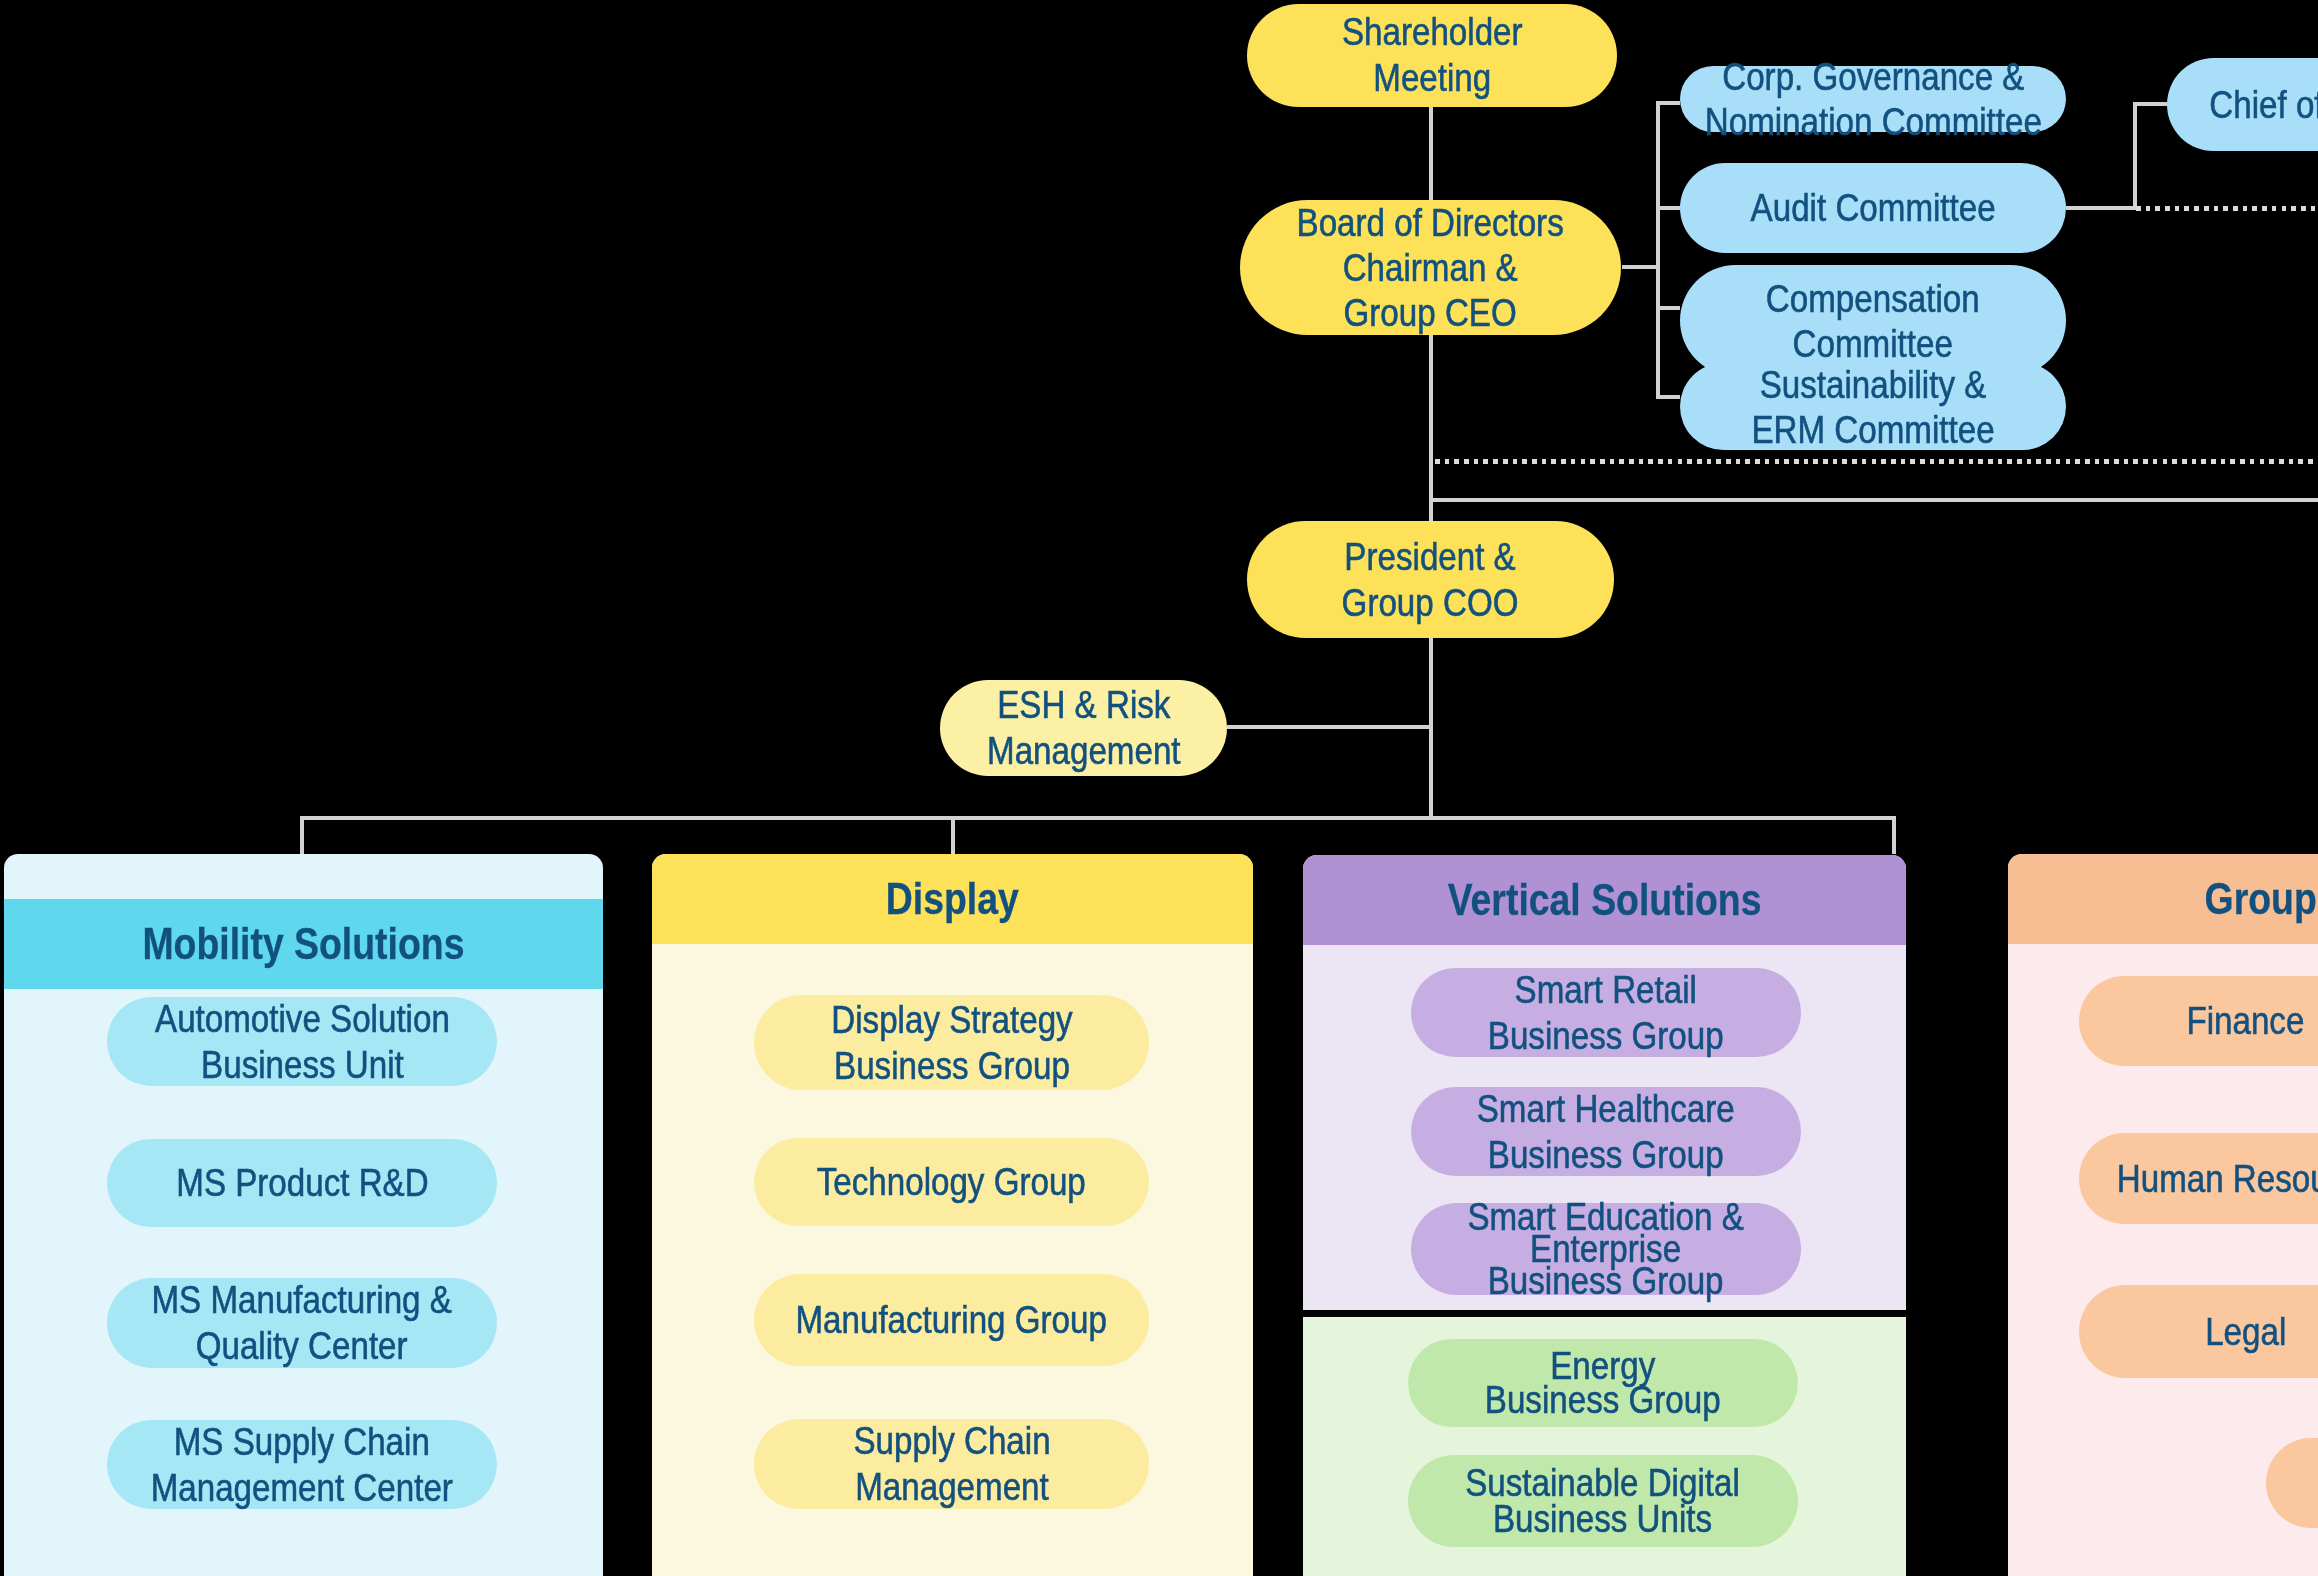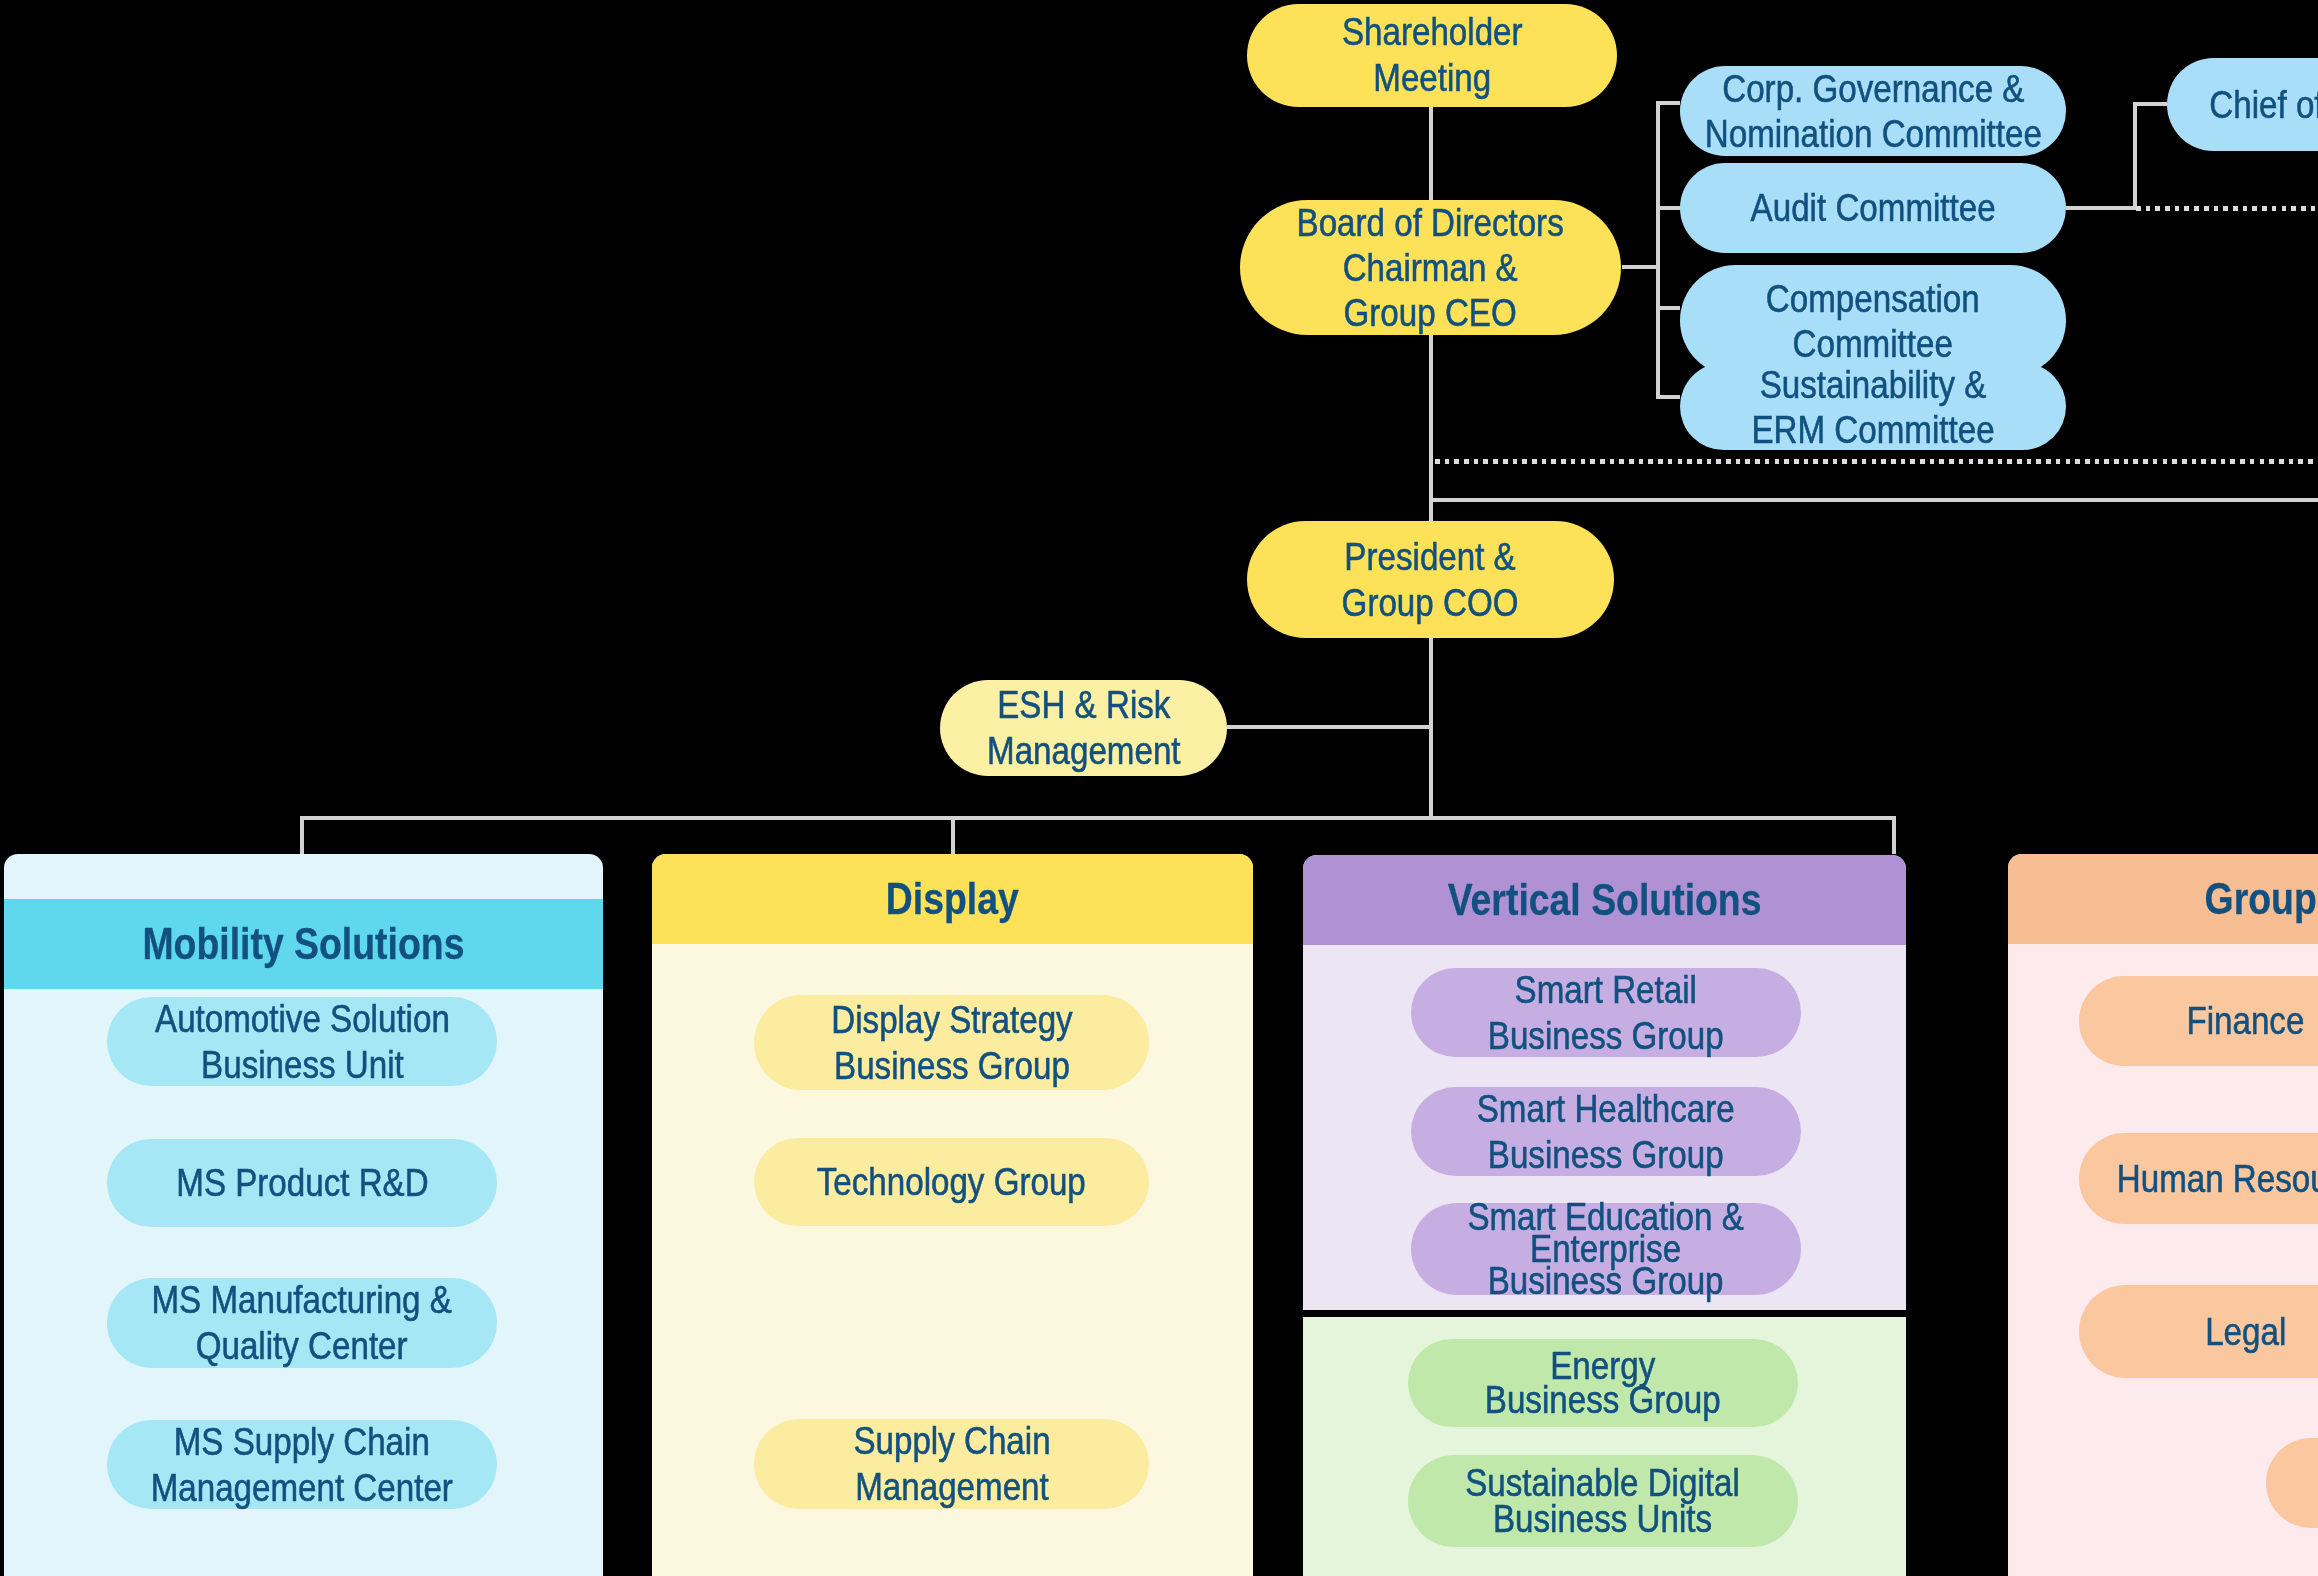--- a/index.html
+++ b/index.html
@@ -102,21 +102,21 @@
     </div>
   </div>
 
   <div class="node stadium paleyellow" style="left:940px; top:680px; width:287px; height:96px;">
     <div class="lines">
       <span class="line">ESH &amp; Risk</span>
       <span class="line">Management</span>
     </div>
   </div>
 
-  <div class="node stadium blue" style="left:1680px; top:66px; width:386px; height:90px;">
+  <div class="node stadium blue" style="left:1680px; top:66px; width:386px; height:66px;">
     <div class="lines" style="line-height:45px;">
       <span class="line">Corp. Governance &amp;</span>
       <span class="line">Nomination Committee</span>
     </div>
   </div>
 
   <div class="node stadium blue" style="left:1680px; top:163px; width:386px; height:90px;">
     <div class="lines">
       <span class="line">Audit Committee</span>
     </div>
@@ -178,20 +178,25 @@
   </div>
   <div class="node stadium" style="left:754px; top:995px; width:395px; height:95px; background:var(--display_pill);">
     <div class="lines">
       <span class="line">Display Strategy</span>
       <span class="line">Business Group</span>
     </div>
   </div>
   <div class="node stadium" style="left:754px; top:1138px; width:395px; height:88px; background:var(--display_pill);">
     <div class="lines">
       <span class="line">Technology Group</span>
+    </div>
+  </div>
+  <div class="node stadium" style="left:754px; top:1274px; width:395px; height:92px; background:var(--display_pill);">
+    <div class="lines">
+      <span class="line">Manufacturing Group</span>
     </div>
   </div>
   <div class="node stadium" style="left:754px; top:1419px; width:395px; height:90px; background:var(--display_pill);">
     <div class="lines">
       <span class="line">Supply Chain</span>
       <span class="line">Management</span>
     </div>
   </div>
 
   <div class="panel" style="left:1303px; top:855px; width:603px; height:455px; background:var(--vertical_body);">

